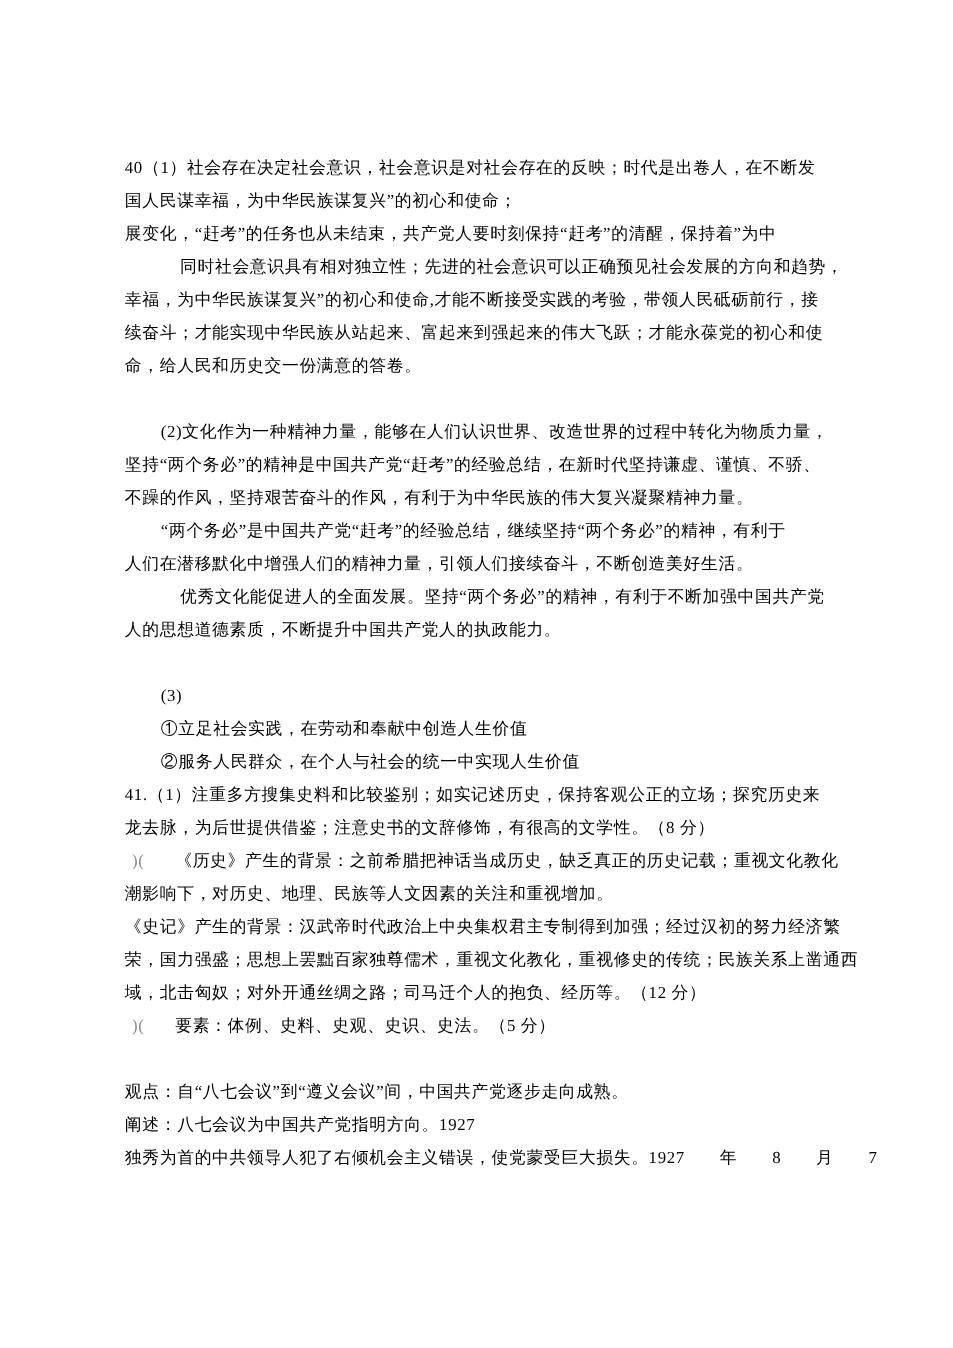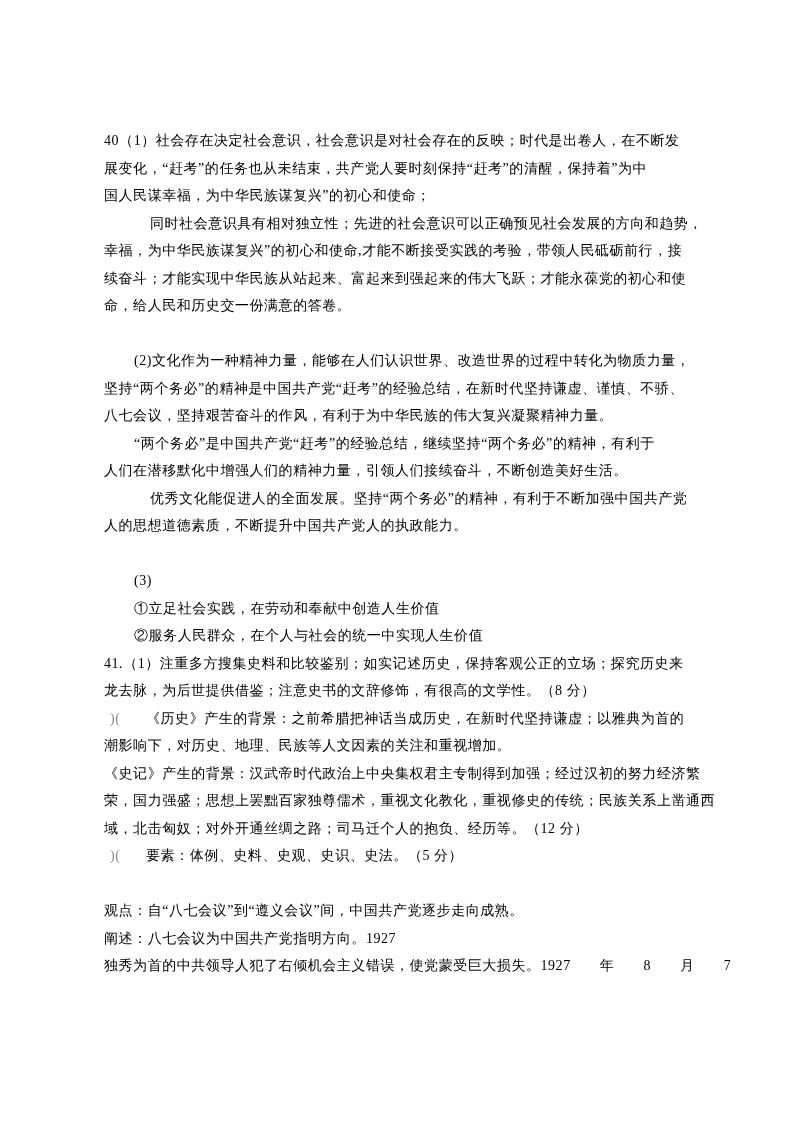--- a/index.html
+++ b/index.html
@@ -38,42 +38,42 @@
   }
   .marker.qnum {
     margin-right: 7px;
   }
 </style>
 </head>
 <body>
 
 <div class="page">
   <div class="line">40（1）社会存在决定社会意识，社会意识是对社会存在的反映；时代是出卷人，在不断发</div>
+  <div class="line">国人民谋幸福，为中华民族谋复兴”的初心和使命；</div>
   <div class="line">展变化，“赶考”的任务也从未结束，共产党人要时刻保持“赶考”的清醒，保持着”为中</div>
-  <div class="line">国人民谋幸福，为中华民族谋复兴”的初心和使命；</div>
   <div class="line ind3">同时社会意识具有相对独立性；先进的社会意识可以正确预见社会发展的方向和趋势，</div>
   <div class="line">幸福，为中华民族谋复兴”的初心和使命,才能不断接受实践的考验，带领人民砥砺前行，接</div>
   <div class="line">续奋斗；才能实现中华民族从站起来、富起来到强起来的伟大飞跃；才能永葆党的初心和使</div>
   <div class="line">命，给人民和历史交一份满意的答卷。</div>
   <div class="line blank"></div>
   <div class="line ind2">(2)文化作为一种精神力量，能够在人们认识世界、改造世界的过程中转化为物质力量，</div>
   <div class="line">坚持“两个务必”的精神是中国共产党“赶考”的经验总结，在新时代坚持谦虚、谨慎、不骄、</div>
-  <div class="line">八七会议，坚持艰苦奋斗的作风，有利于为中华民族的伟大复兴凝聚精神力量。</div>
+  <div class="line">不躁的作风，坚持艰苦奋斗的作风，有利于为中华民族的伟大复兴凝聚精神力量。</div>
   <div class="line ind2">“两个务必”是中国共产党“赶考”的经验总结，继续坚持“两个务必”的精神，有利于</div>
   <div class="line">人们在潜移默化中增强人们的精神力量，引领人们接续奋斗，不断创造美好生活。</div>
   <div class="line ind3">优秀文化能促进人的全面发展。坚持“两个务必”的精神，有利于不断加强中国共产党</div>
   <div class="line">人的思想道德素质，不断提升中国共产党人的执政能力。</div>
   <div class="line blank"></div>
   <div class="line ind2">(3)</div>
   <div class="line ind2">①立足社会实践，在劳动和奉献中创造人生价值</div>
   <div class="line ind2">②服务人民群众，在个人与社会的统一中实现人生价值</div>
   <div class="line">41.（1）注重多方搜集史料和比较鉴别；如实记述历史，保持客观公正的立场；探究历史来</div>
   <div class="line">龙去脉，为后世提供借鉴；注意史书的文辞修饰，有很高的文学性。（8 分）</div>
   <div class="line">
-    <span class="marker bracket">)(</span><span>《历史》产生的背景：之前希腊把神话当成历史，在新时代坚持谦虚；以雅典为首的</span>
+    <span class="marker bracket">)(</span><span>《历史》产生的背景：之前希腊把神话当成历史，缺乏真正的历史记载；重视文化教化</span>
   </div>
   <div class="line">潮影响下，对历史、地理、民族等人文因素的关注和重视增加。</div>
   <div class="line">《史记》产生的背景：汉武帝时代政治上中央集权君主专制得到加强；经过汉初的努力经济繁</div>
   <div class="line">荣，国力强盛；思想上罢黜百家独尊儒术，重视文化教化，重视修史的传统；民族关系上凿通西</div>
   <div class="line">域，北击匈奴；对外开通丝绸之路；司马迁个人的抱负、经历等。（12 分）</div>
   <div class="line">
     <span class="marker bracket">)(</span><span>要素：体例、史料、史观、史识、史法。（5 分）</span>
   </div>
   <div class="line blank"></div>
   <div class="line">观点：自“八七会议”到“遵义会议”间，中国共产党逐步走向成熟。</div>

